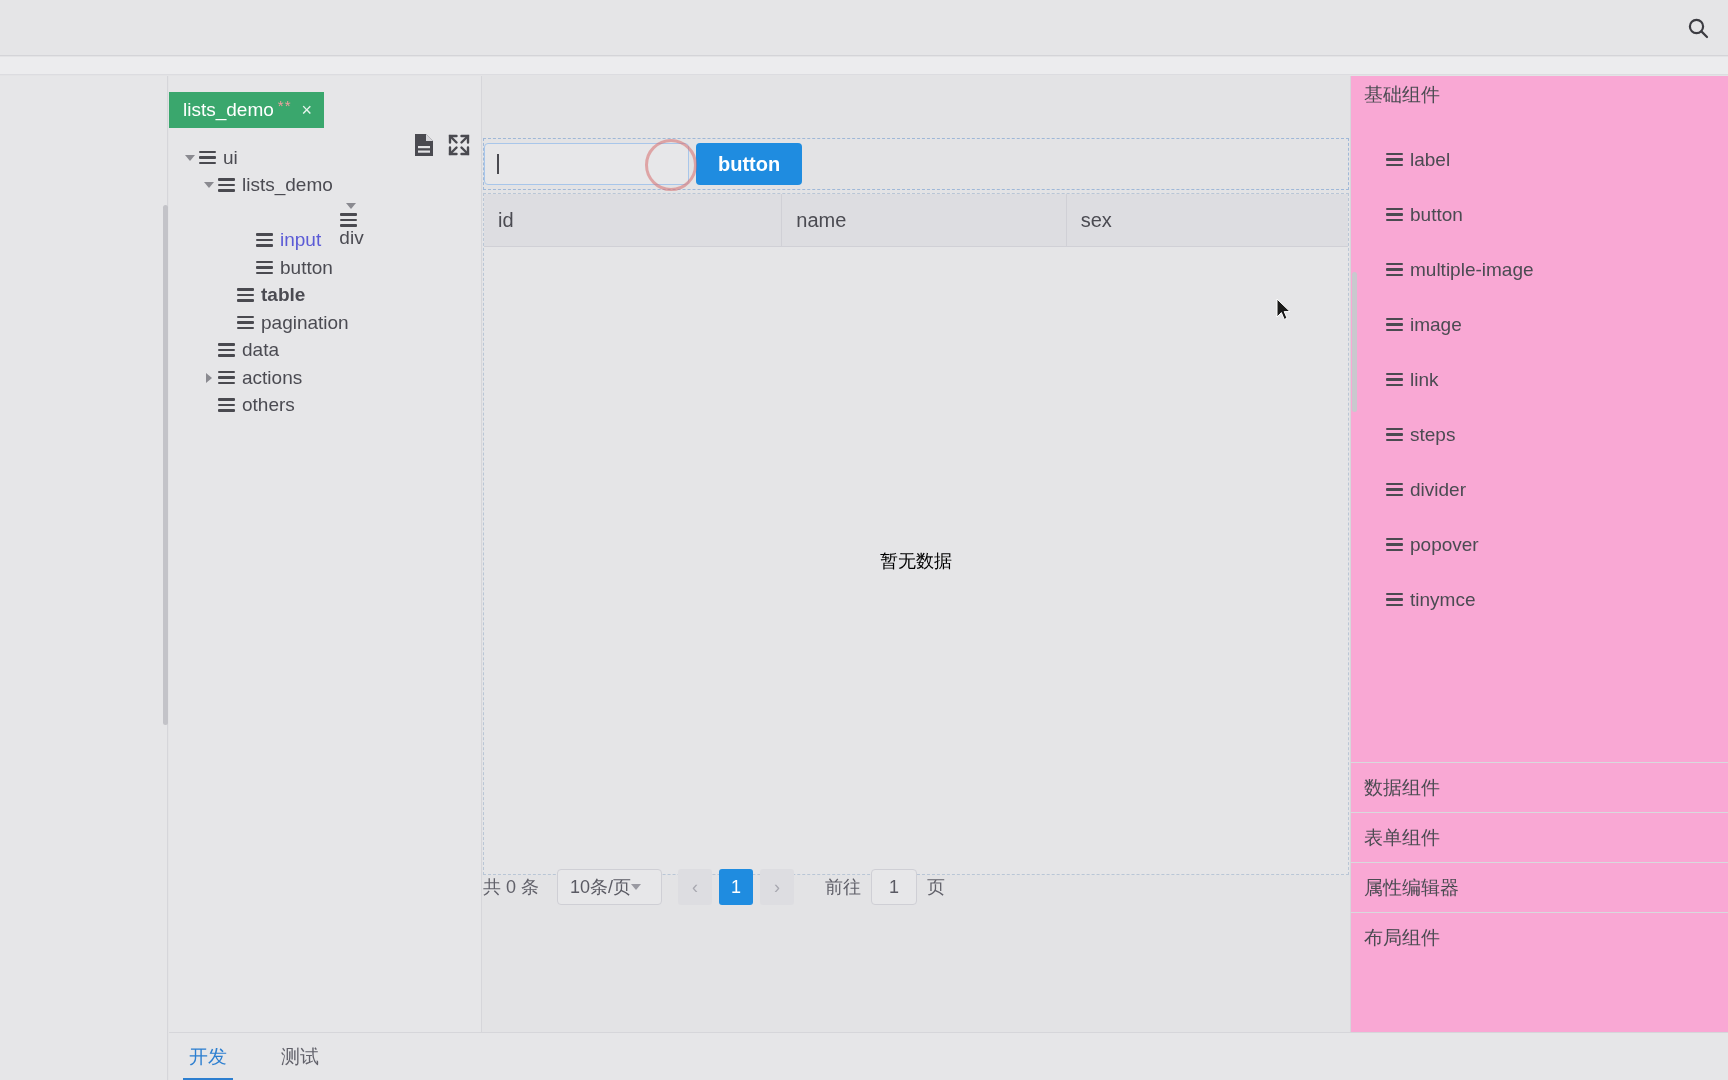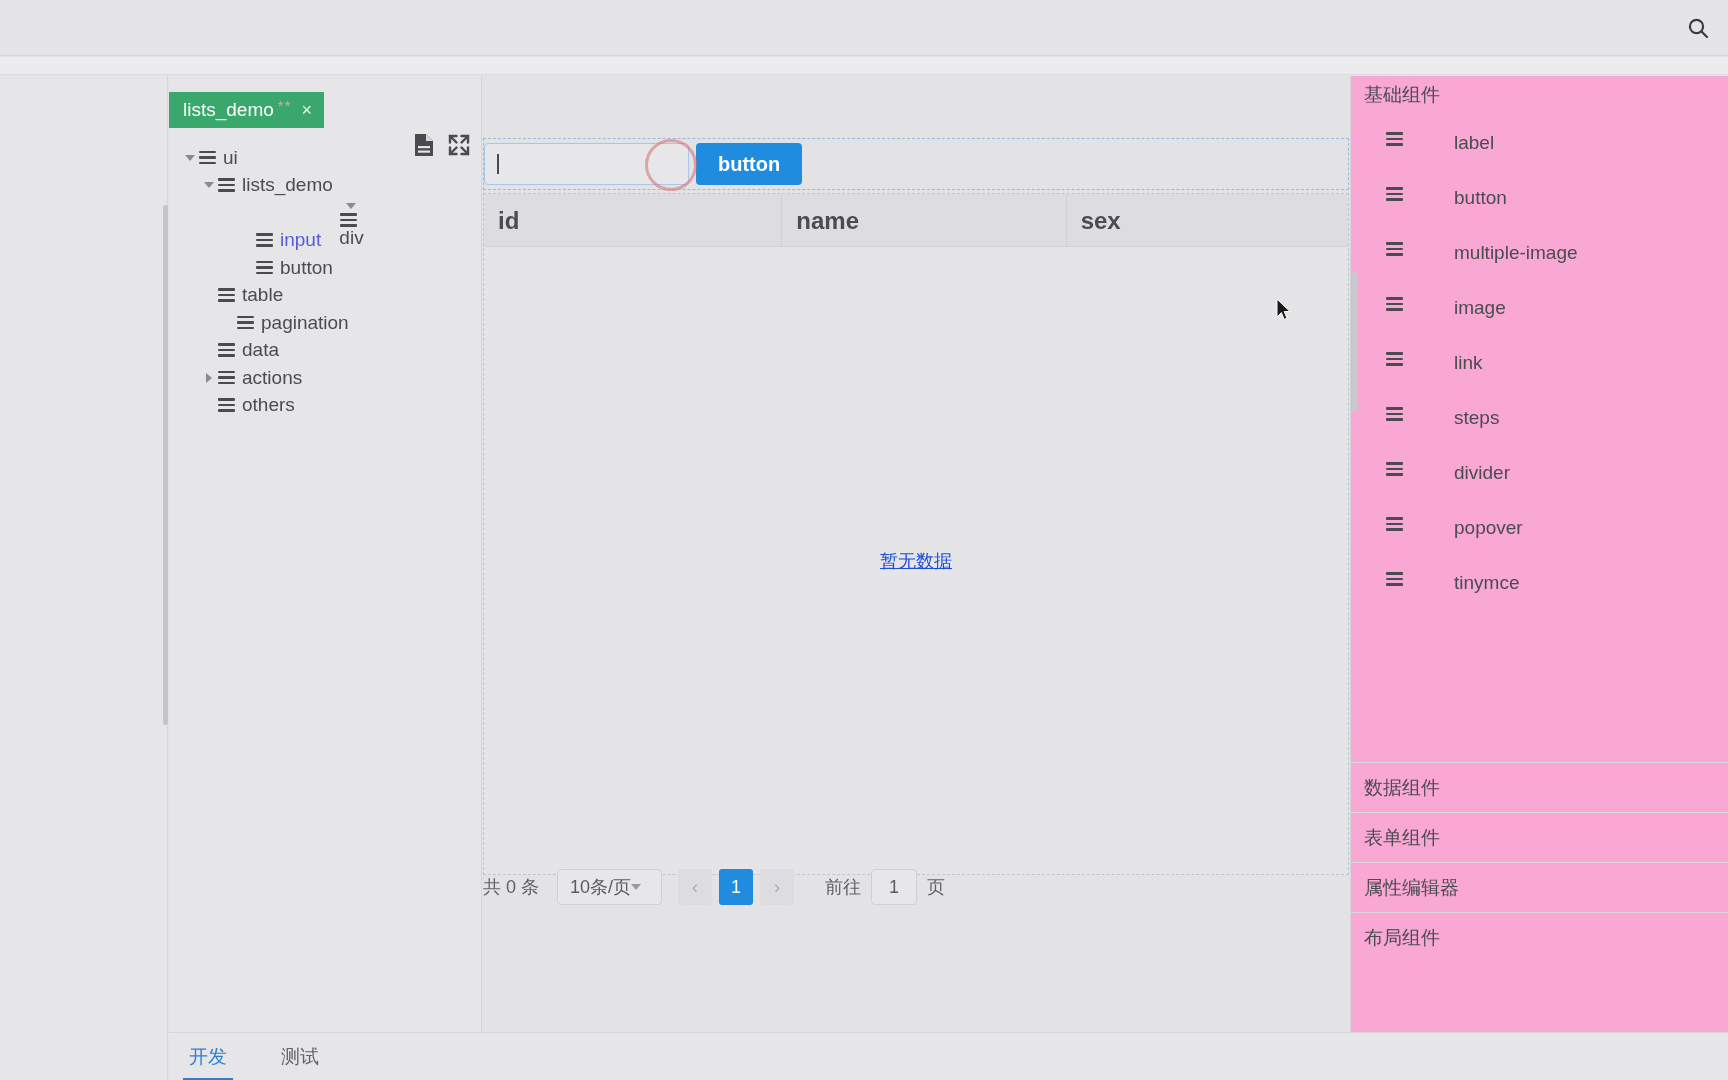--- a/index.html
+++ b/index.html
@@ -228,38 +228,37 @@
     background: #e5e5e7;
     border: 1px dashed #b9c6d6;
   }
   .thead {
     height: 53px;
     background: #dddde1;
     border-bottom: 1px solid #d0d0d6;
     display: flex; align-items: center;
   }
   .th {
-    font-size: 24px;
-    font-weight: bold;
+    font-size: 20px;
+    font-weight: normal;
     color: #4b4b52;
     padding-left: 14px;
     height: 53px;
     line-height: 53px;
     border-left: 1px solid #d0d0d6;
   }
   .th:first-child { border-left: none; }
   .th.c1 { width: 298px; }
   .th.c2 { width: 285px; }
   .th.c3 { width: 283px; }
   .tbody-empty {
     height: 627px;
     display: flex; align-items: center; justify-content: center;
     font-size: 18px;
-    color: #1d4ed8;
-    text-decoration: underline;
+    color: #000000;
   }
 
   
   .pagination {
     position: absolute;
     left: 0; top: 787px;
     width: 866px; height: 48px;
     display: flex; align-items: center;
     font-size: 18px; color: #61616a;
   }
@@ -330,25 +329,24 @@
   }
   .rp-heading {
     font-size: 19px;
     color: #4b4b52;
     padding-left: 13px;
     height: 38px;
     line-height: 38px;
   }
   .rp-list { margin-top: 18px; }
   .rp-item {
-    display: flex; align-items: flex-start;
+    display: flex; align-items: center;
     height: 55px;
     padding-left: 35px;
     cursor: pointer;
-    gap: 44px;
   }
   .rp-item .list-icon i { background: #4a4a50; }
   .rp-label { font-size: 19px; color: #4b4b52; }
   .rp-section {
     height: 50px;
     display: flex; align-items: center;
     padding-left: 13px;
     border-top: 1px solid #d9d9dd;
     font-size: 19px;
     color: #4b4b52;
@@ -487,21 +485,21 @@
         </div>
         <div class="tree-row" style="padding-left: 71px;">
           <span class="tw-caret none"></span>
           <span class="list-icon">
             <i></i>
             <i></i>
             <i></i>
           </span>
           <span class="tree-label">button</span>
         </div>
-        <div class="tree-row" style="padding-left: 33px;">
+        <div class="tree-row" style="padding-left: 52px; font-weight: bold;">
           <span class="tw-caret none"></span>
           <span class="list-icon">
             <i></i>
             <i></i>
             <i></i>
           </span>
           <span class="tree-label">table</span>
         </div>
         <div class="tree-row" style="padding-left: 52px;">
           <span class="tw-caret none"></span>

